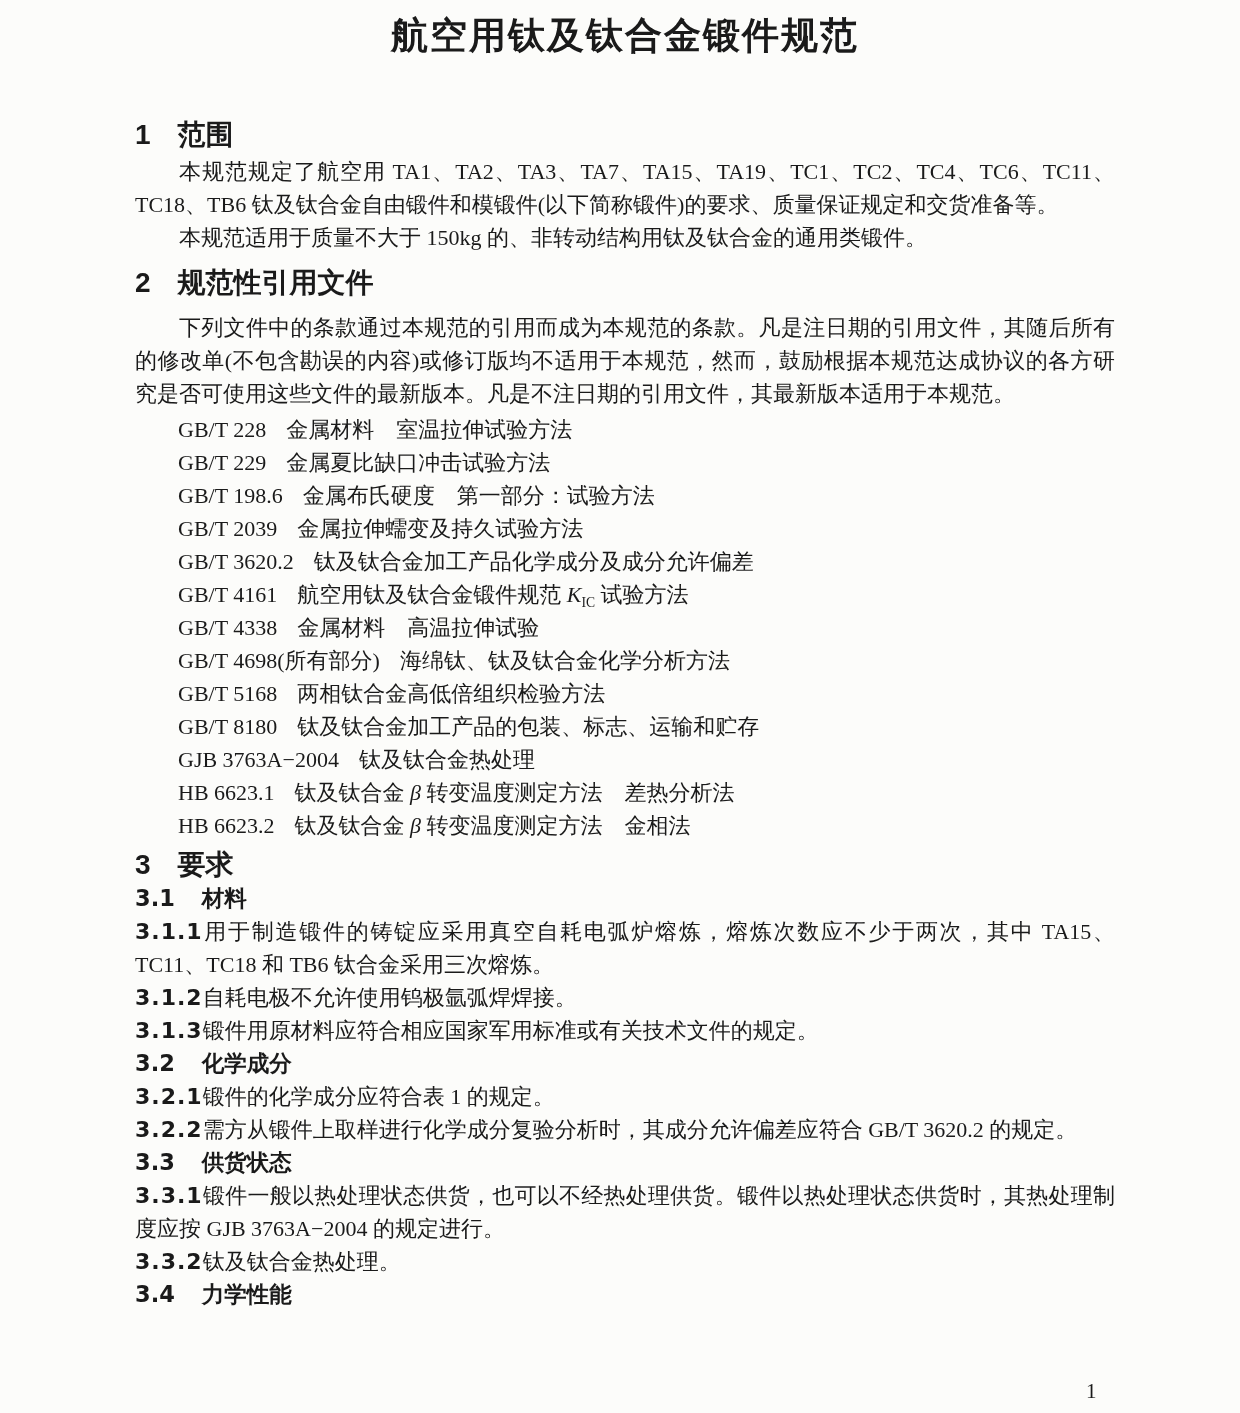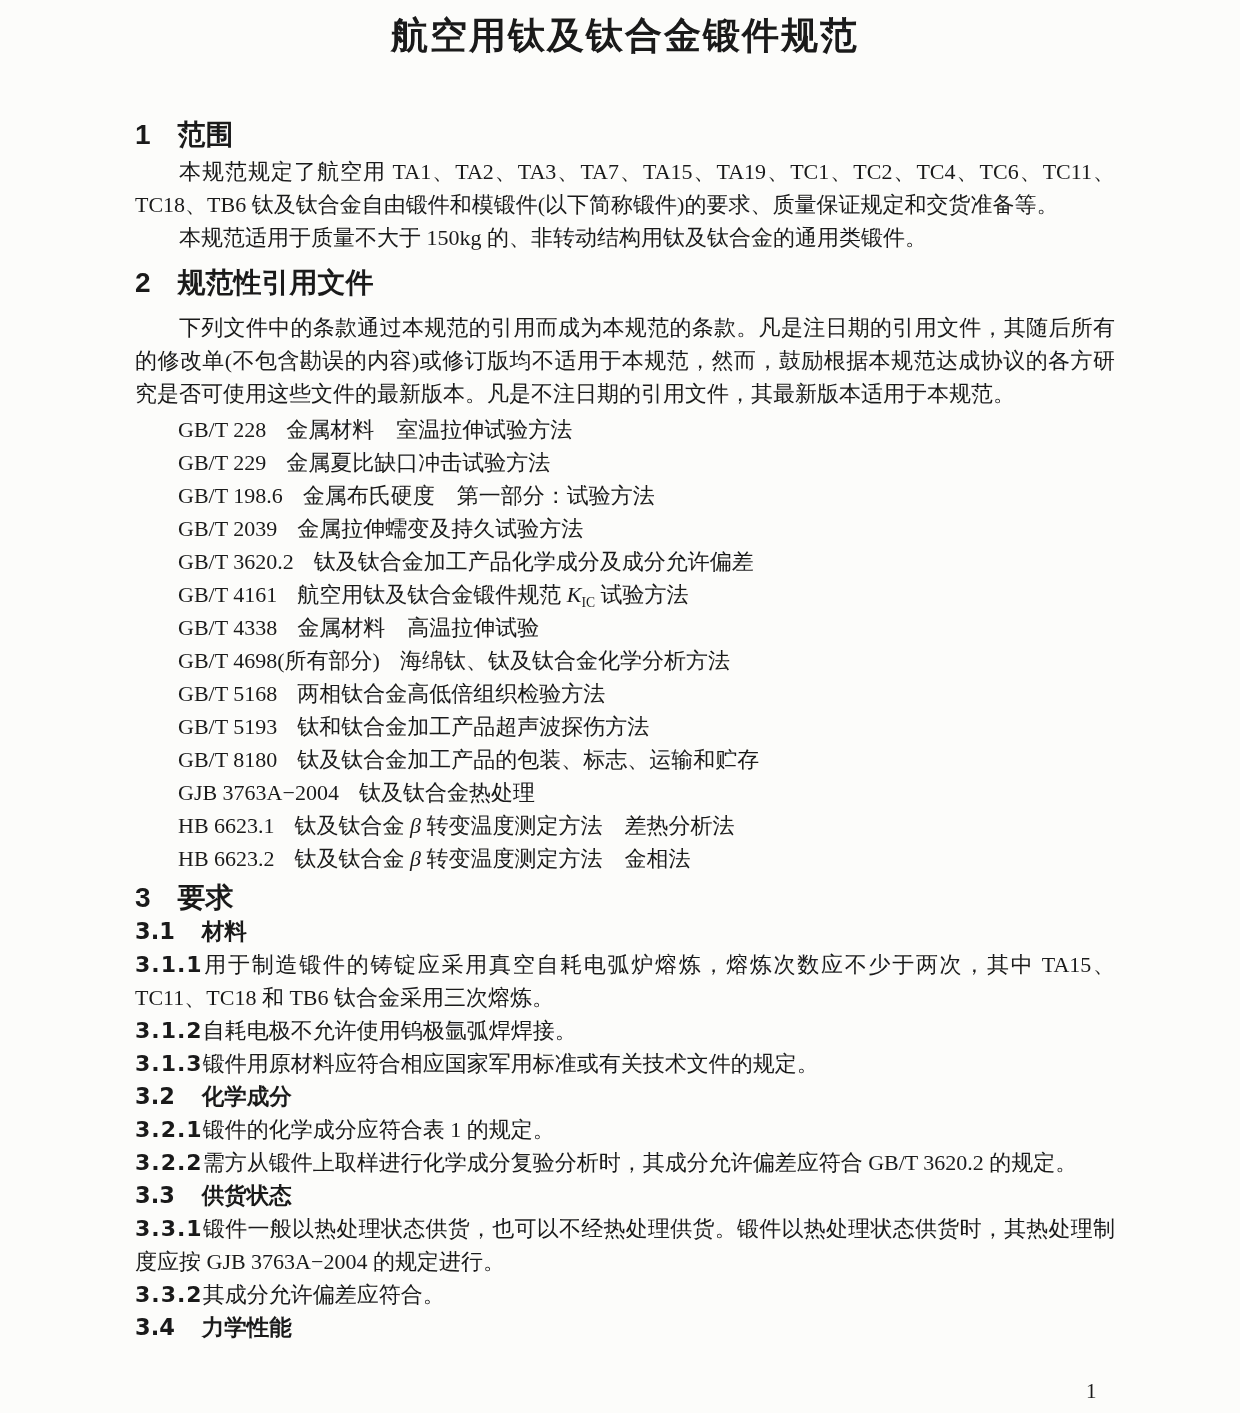--- a/index.html
+++ b/index.html
@@ -109,23 +109,20 @@
     <div class="ref-item">
       <span class="ref-code">GB/T 4338</span><span>金属材料　高温拉伸试验</span>
     </div>
     <div class="ref-item">
       <span class="ref-code">GB/T 4698(所有部分)</span><span>海绵钛、钛及钛合金化学分析方法</span>
     </div>
     <div class="ref-item">
       <span class="ref-code">GB/T 5168</span><span>两相钛合金高低倍组织检验方法</span>
     </div>
     <div class="ref-item">
-      <span class="ref-code">GB/T 5193</span><span>钛和钛合金加工产品超声波探伤方法</span>
-    </div>
-    <div class="ref-item">
       <span class="ref-code">GB/T 8180</span><span>钛及钛合金加工产品的包装、标志、运输和贮存</span>
     </div>
     <div class="ref-item">
       <span class="ref-code">GJB 3763A−2004</span><span>钛及钛合金热处理</span>
     </div>
     <div class="ref-item">
       <span class="ref-code">HB 6623.1</span><span>钛及钛合金 </span><span class="sym-italic">β</span><span> 转变温度测定方法　差热分析法</span>
     </div>
     <div class="ref-item">
       <span class="ref-code">HB 6623.2</span><span>钛及钛合金 </span><span class="sym-italic">β</span><span> 转变温度测定方法　金相法</span>
@@ -159,21 +156,21 @@
     <span class="clause-num">3.2.2</span><span>需方从锻件上取样进行化学成分复验分析时，其成分允许偏差应符合 GB/T 3620.2 的规定。</span>
   </div>
 
   <div class="heading-l2">
     <span class="h-num">3.3</span><span>供货状态</span>
   </div>
   <div class="clause">
     <span class="clause-num">3.3.1</span><span>锻件一般以热处理状态供货，也可以不经热处理供货。锻件以热处理状态供货时，其热处理制度应按 GJB 3763A−2004 的规定进行。</span>
   </div>
   <div class="clause">
-    <span class="clause-num">3.3.2</span><span>其成分允许偏差应符合。</span>
+    <span class="clause-num">3.3.2</span><span>钛及钛合金热处理。</span>
   </div>
 
   <div class="heading-l2">
     <span class="h-num">3.4</span><span>力学性能</span>
   </div>
 
   <div class="page-num">1</div>
 
 </div>
 

